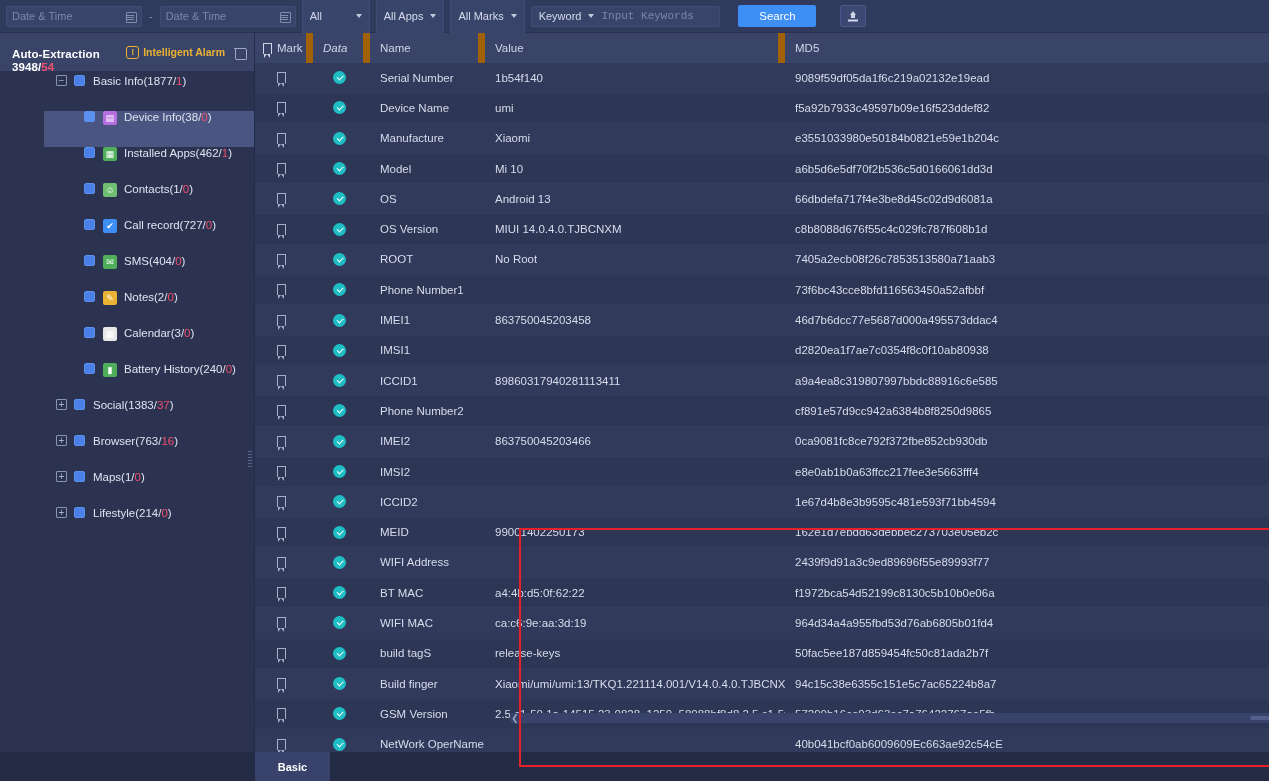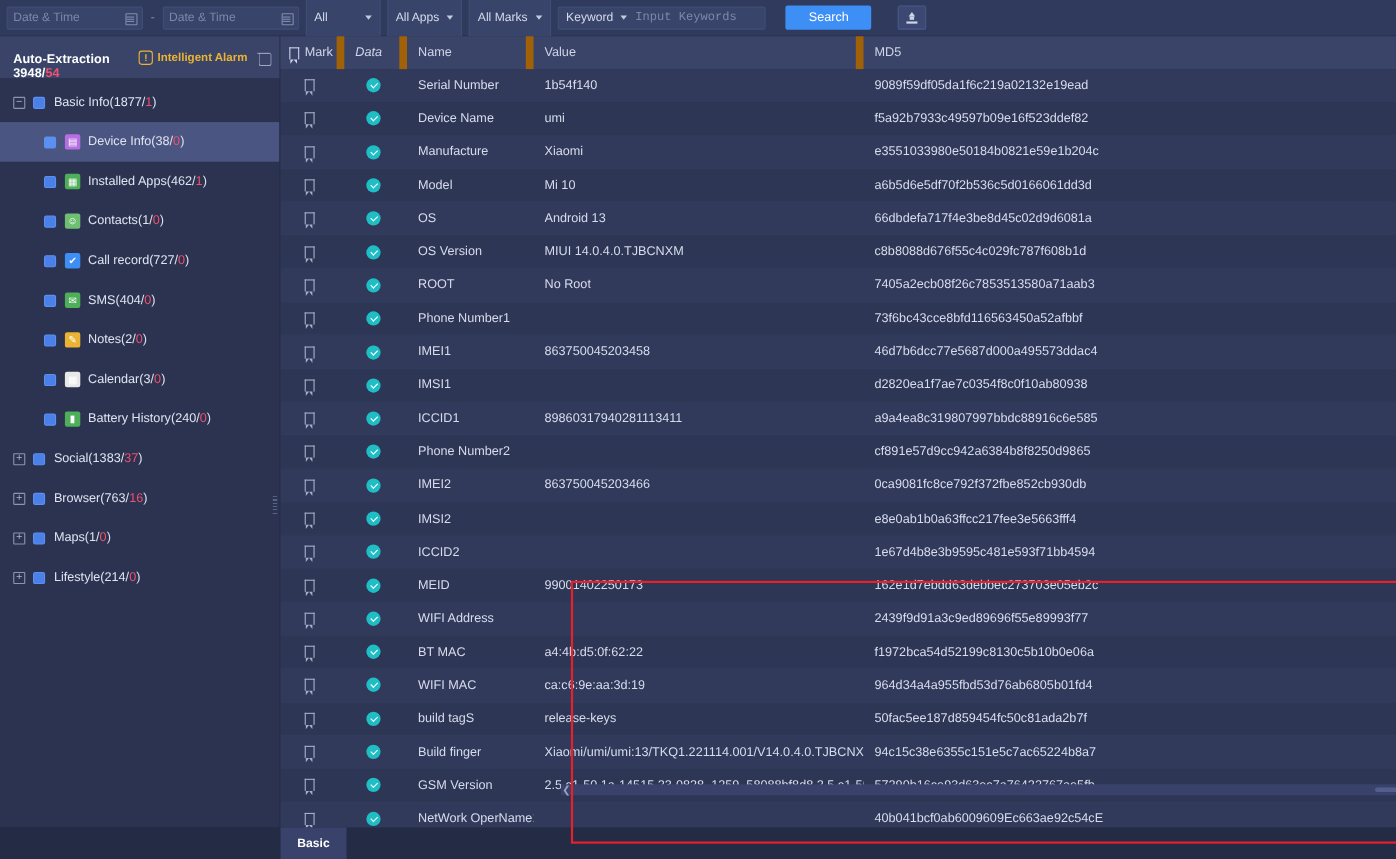--- a/index.html
+++ b/index.html
@@ -14,21 +14,21 @@
   
   .topbar {
     height: 33px; flex: 0 0 33px;
     background: #303a5c;
     display: flex; align-items: center;
     padding: 0 6px;
     gap: 6px;
     border-bottom: 1px solid #2a3250;
   }
   .date-field {
-    width: 124px; height: 21px;
+    width: 136px; height: 21px;
     background: #39446b;
     border: 1px solid #404d77;
     border-radius: 2px;
     display: flex; align-items: center;
     padding: 0 5px;
     font-size: 11px; color: #7d87a8;
     position: relative;
   }
   .date-field .lbl { flex: 1; }
   .cal-icon { width: 10px; height: 11px; position: relative; opacity: .75; }
@@ -109,22 +109,22 @@
   .trash::before {
     content: ""; position: absolute; left: 1px; top: 3px; width: 10px; height: 10px;
     border: 1px solid #b9c0d8; border-top: none; border-radius: 0 0 2px 2px;
   }
   .trash::after {
     content: ""; position: absolute; left: 0; top: 2px; width: 12px; height: 1px; background: #b9c0d8;
     box-shadow: 0 -2px 0 -0.5px #b9c0d8;
   }
   .tree { flex: 1; overflow: hidden; padding-top: 4px; position: relative; }
   .tnode {
-    height: 36px; display: flex; align-items: center; cursor: pointer;
-    font-size: 11.5px; color: #dfe3f0; padding-right: 8px;
+    height: 36px; display: flex; cursor: pointer;
+    font-size: 11.5px; color: #dfe3f0; padding-right: 8px; margin-left: 44px;
   }
   .tnode.lvl0 { padding-left: 12px; }
   .tnode.lvl1 { padding-left: 40px; }
   .tnode.sel-node { background: #4a5581; }
   .expander {
     width: 11px; height: 11px; flex: 0 0 11px; margin-right: 7px;
     border: 1px solid #8b94b4; border-radius: 1px; position: relative;
     display: flex; align-items: center; justify-content: center;
     font-size: 8px; color: #aab2cd; line-height: 1;
   }
@@ -224,21 +224,21 @@
   }
 
   
   .bottombar {
     height: 29px; flex: 0 0 29px;
     background: #232b45;
     display: flex; align-items: stretch;
   }
   .bottombar .spacer { width: 255px; flex: 0 0 255px; background: #232b45; }
   .btab {
-    width: 60px; display: flex; align-items: center; justify-content: center;
+    width: 75px; display: flex; align-items: center; justify-content: center;
     font-size: 11px; font-weight: bold; color: #ffffff; background: #39426a; cursor: pointer;
   }
 </style>
 </head>
 <body>
 
 <div id="app">
 
   <div class="topbar">
     <div class="date-field">

